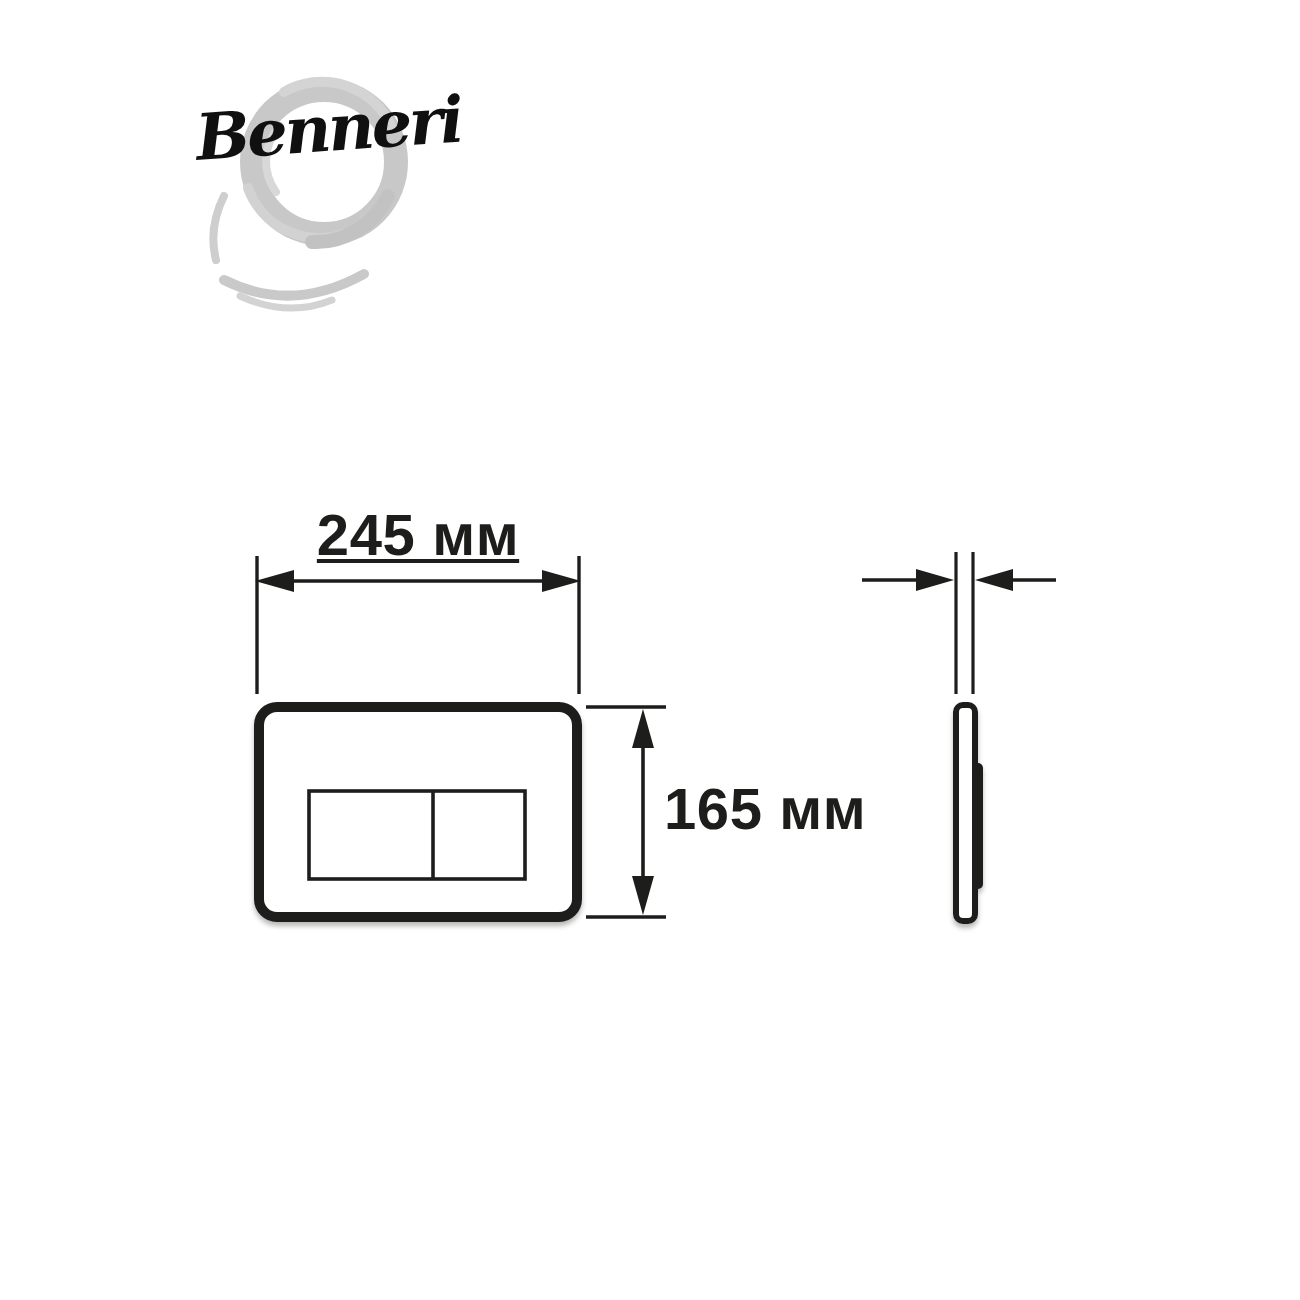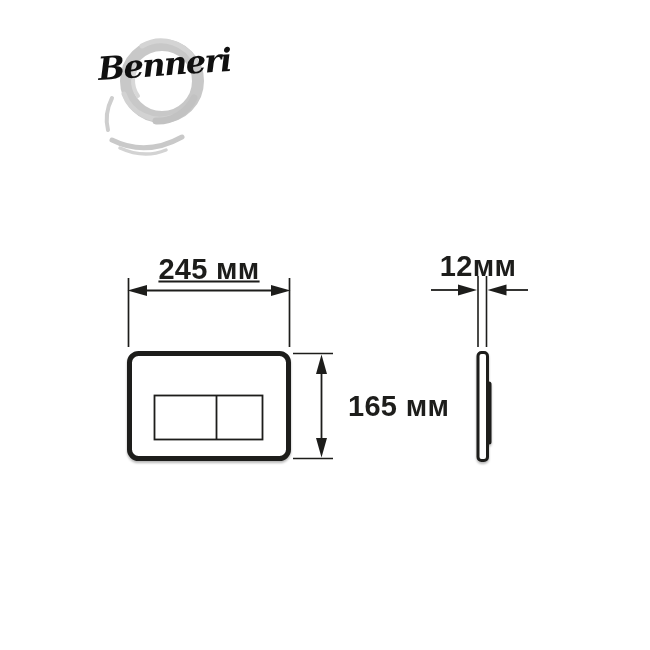--- a/index.html
+++ b/index.html
@@ -15,21 +15,21 @@
     font-family: "DejaVu Serif", serif; font-style: italic; font-weight: 700;
     font-size: 32px; letter-spacing: -1.5px; color: #101010;
     transform: rotate(-4deg); transform-origin: left center; white-space: nowrap;
   }
   .drawing { position: absolute; left: 0; top: 0; }
   .dim-label {
     position: absolute; font-weight: 700; font-size: 29px; color: #1d1d1b;
     white-space: nowrap; letter-spacing: 0.3px;
   }
   .dim-label.width  { left: 209px; top: 269px; transform: translate(-50%, -50%); text-decoration: underline; }
-  .dim-label.height { left: 348px; top: 406px; transform: translateY(-50%); }
+  .dim-label.height { left: 332px; top: 406px; transform: translateY(-50%); }
   .dim-label.depth  { left: 478px; top: 266px; transform: translate(-50%, -50%); }
   .shadowed { filter: drop-shadow(0px 2px 1.2px rgba(0,0,0,0.28)); }
 </style>
 </head>
 <body>
 
 <div class="canvas">
 
   <div class="logo">
     <svg width="135" height="140" viewBox="0 0 135 140" aria-hidden="true">
@@ -81,15 +81,14 @@
     </g>
 
     <g class="shadowed">
       <rect x="486" y="381.5" width="5.5" height="63" rx="2.5" fill="#1d1d1b"></rect>
       <rect x="478" y="352.5" width="9.5" height="108" rx="3.5" fill="#ffffff" stroke="#1d1d1b" stroke-width="3"></rect>
     </g>
   </svg>
 
   <div class="dim-label width">245 мм</div>
   <div class="dim-label height">165 мм</div>
-  <div class="dim-label depth">12мм</div>
 
 </div>
 
 </body></html>

